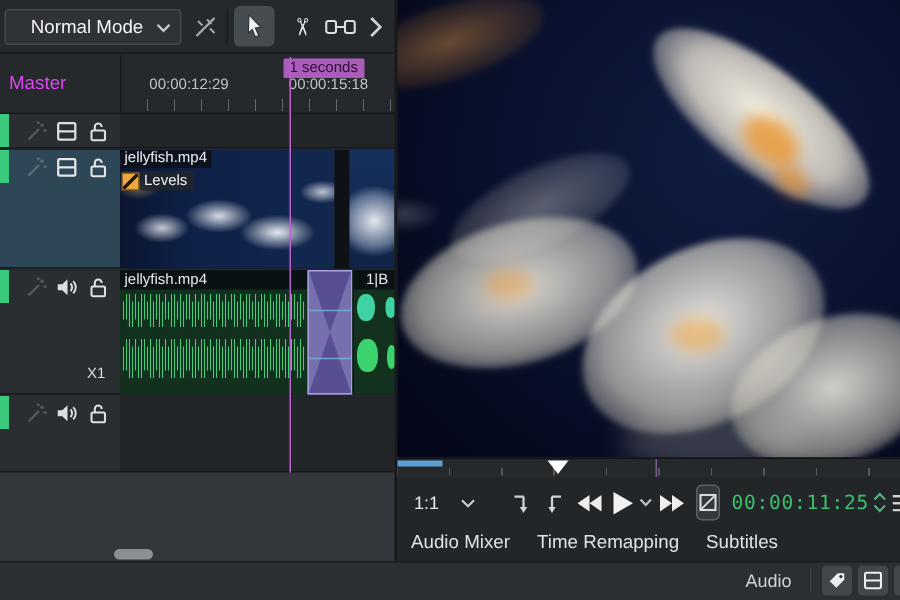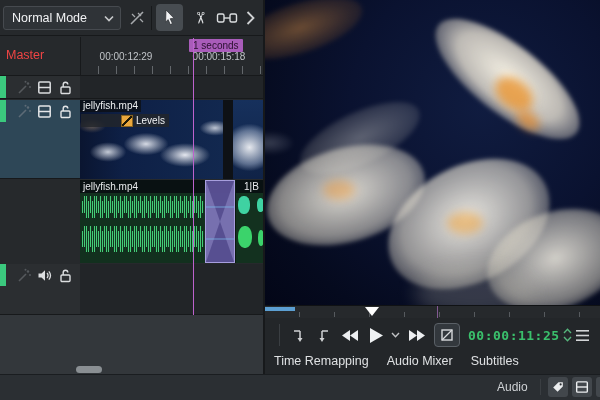--- a/index.html
+++ b/index.html
@@ -4,28 +4,28 @@
 <style>
   * { margin:0; padding:0; box-sizing:border-box; }
   body { font-family:"Liberation Sans", sans-serif; background:#1b1e20; }
   #app { position:relative; width:600px; height:400px; overflow:hidden; background:#26292c; color:#e8eaec; font-size:12px; }
   .abs { position:absolute; }
   svg { display:block; }
 
   
   .tl-toolbar { left:0; top:0; width:263px; height:36px; background:#26292c; border-bottom:1px solid #17191b; }
   .mode-select { left:3px; top:6px; width:118px; height:24px; background:#2f3337; border:1px solid #464a4f; border-radius:3px; display:flex; align-items:center; padding:0 6px 0 8px; color:#f2f3f5; font-size:12.5px; }
-  .mode-select span { flex:1; }
+  .mode-select span { flex:1;text-align:center; }
   .tool-btn { display:flex; align-items:center; justify-content:center; }
   .tool-btn.active { background:#474c51; border-radius:4px; }
   .tb-sep { left:151px; top:6px; width:1px; height:24px; background:#17191b; }
 
   
   .ruler-row { left:0; top:37px; width:263px; height:39px; background:#26292c; border-bottom:1px solid #17191b; }
-  .master-label { left:6px; top:48px; font-size:12.5px; color:#ef4444; }
+  .master-label { left:6px; top:48px; font-size:12.5px; color:#d946ef; }
   .ruler-body { left:80px; top:37px; width:183px; height:39px; border-left:1px solid #17191b; }
   .ruler-ticks { left:0; bottom:2px; width:183px; height:8px;
      background:repeating-linear-gradient(90deg, transparent 0 17px, #63676b 17px 18px); }
   .ruler-tc { top:14px; width:76px; font-size:10px; color:#c0c4c8; text-align:center; }
   .zone-badge { left:108px; top:2px; height:13px; padding:0 4px; background:#a95cba; color:#2a1030; font-size:10px; line-height:13px; border-radius:1px; white-space:nowrap; }
 
   
   .trk-head { left:0; width:80px; background:#2b2e31; border-bottom:1px solid #17191b; }
   .trk-head.selected { background:#2e4757; }
   .trk-body { left:80px; width:183px; border-bottom:1px solid #17191b; background:#222528; }
@@ -40,21 +40,21 @@
       radial-gradient(ellipse 32px 16px at 66px 44px, rgba(235,238,245,.9), transparent 70%),
       radial-gradient(ellipse 36px 17px at 105px 55px, rgba(240,242,248,.95), transparent 70%),
       radial-gradient(ellipse 22px 11px at 135px 28px, rgba(230,234,242,.8), transparent 70%),
       radial-gradient(ellipse 20px 10px at 12px 26px, rgba(180,150,110,.5), transparent 70%),
       linear-gradient(90deg, #0a1530 0%, #0e2046 30%, #12284f 100%); }
   .vclip-gap { left:143px; top:0; width:10px; height:79px; background:#0e1116; }
   .vclip2 { left:153px; top:0; width:30px; height:79px;
     background: radial-gradient(ellipse 30px 28px at 55% 60%, rgba(240,242,246,.95), rgba(170,185,210,.5) 60%, transparent 85%),
       linear-gradient(#16305c,#102347); }
   .clip-name { left:0; top:0; height:12px; padding:0 3px; background:rgba(12,16,22,.82); color:#eef0f2; font-size:10px; line-height:12px; white-space:nowrap; }
-  .fx-badge { left:1px; top:14px; height:13px; display:flex; align-items:center; background:rgba(34,38,44,.85); padding-right:4px; color:#f0f2f4; font-size:10px;padding-left:40px; }
+  .fx-badge { left:1px; top:14px; height:13px; display:flex; align-items:center; background:rgba(34,38,44,.85); padding-right:4px; color:#f0f2f4; font-size:10px; }
   .fx-ico { width:12px; height:12px; margin-right:3px; background:linear-gradient(135deg, #eaa83e 42%, #201a08 42% 58%, #eaa83e 58%); border:1px solid #8a6420; }
 
   .aclip1 { left:0; top:0; width:155px; height:83px; background:#12301e; }
   .aclip2 { left:155px; top:0; width:28px; height:83px; background:#13311f; border-left:1px solid #0a1a10; }
   .alabel { left:0; top:0; width:100%; height:13px; background:rgba(8,12,16,.85); color:#e8eaec; font-size:10px; line-height:13px; padding:0 3px; white-space:nowrap; overflow:hidden; }
   .wave { left:2px; width:122px; border-radius:2px;
     background-image:
       repeating-linear-gradient(90deg, #12301e 0 2px, transparent 2px 5px),
       repeating-linear-gradient(90deg, #12301e 0 3px, transparent 3px 7px),
       repeating-linear-gradient(90deg, rgba(72,214,124,.95) 0 1px, rgba(22,62,38,.35) 1px 2px);
@@ -79,21 +79,21 @@
   .mon-ruler { left:265px; top:305px; width:335px; height:13px; background:#26292c; border-top:1px solid #101214; }
   .mon-ticks { left:0; bottom:1px; width:335px; height:5px; background:repeating-linear-gradient(90deg, transparent 0 34px, #565a5e 34px 35px); }
   .mon-zone { left:0; top:1px; width:30px; height:4px; background:#5c9fd2; }
   .mon-playhead { left:100px; top:1px; width:0; height:0; border-left:7px solid transparent; border-right:7px solid transparent; border-top:9px solid #fff; }
   .mon-marker { left:172px; top:0; width:1px; height:13px; background:rgba(170,110,190,.7); }
 
   .transport { left:265px; top:318px; width:335px; height:34px; background:#232629; display:flex; align-items:center; }
   .t-sep { width:1px; height:22px; background:#3a3e42; }
   .tbtn { display:flex; align-items:center; justify-content:center; height:26px; }
   .zone-btn { border:1px solid #5a6066; background:#33383d; border-radius:4px; width:26px; height:24px; }
-  .timecode { font-family:"DejaVu Sans Mono", monospace; font-weight:bold; font-size:13px; color:#3ac06c; letter-spacing:.5px; margin-left:8px; }
+  .timecode { font-family:"DejaVu Sans Mono", monospace; font-weight:normal; font-size:13px; color:#3ac06c; letter-spacing:.5px; margin-left:8px; }
   .spinners { display:flex; flex-direction:column; gap:2px; margin:0 4px 0 3px; }
 
   .mon-tabs { left:265px; top:352px; width:335px; height:22px; background:#232629; display:flex; }
   .tab { padding:0 9px; line-height:19px; font-size:12.5px; color:#dfe1e3; border-bottom:3px solid transparent; white-space:nowrap; }
   .tab.active { background:#2f3438; color:#f4f5f6; border-bottom:3px solid #3f82b5; }
 
   
   .status-bar { left:0; top:374px; width:600px; height:26px; background:#2b2f33; border-top:1px solid #1a1d20; }
   .sb-label { top:380px; font-size:12px; color:#cfd2d5; }
   .sb-btn { top:377px; width:20px; height:20px; background:#42474c; border-radius:3px; display:flex; align-items:center; justify-content:center; }
@@ -192,20 +192,39 @@
       <div class="abs clip-name">jellyfish.mp4</div>
       <div class="abs fx-badge">
         <span class="fx-ico"></span>
         <span>Levels</span>
       </div>
     </div>
     <div class="abs vclip-gap"></div>
     <div class="abs vclip2"></div>
   </div>
 
+  <div class="abs trk-head" style="top:180px;height:83px;">
+    <div class="abs target-tab"></div>
+    <svg class="abs hicon" style="left:17px;" viewBox="0 0 15 15">
+        <line x1="2" y1="13" x2="9" y2="6" stroke="#55595d" stroke-width="1.6"></line>
+        <circle cx="11" cy="3.5" r="1.2" fill="#55595d"></circle>
+        <circle cx="13" cy="7" r="1" fill="#55595d"></circle>
+        <circle cx="8.5" cy="1.8" r="1" fill="#55595d"></circle>
+      </svg>
+    <svg class="abs hicon" style="left:37px;" viewBox="0 0 15 15">
+        <polygon points="1.5,5.5 4.5,5.5 8,2.2 8,12.8 4.5,9.5 1.5,9.5" fill="#dcdee0"></polygon>
+        <path d="M10 5 a3.5 3.5 0 0 1 0 5" fill="none" stroke="#dcdee0" stroke-width="1.3"></path>
+        <path d="M11.8 3.4 a5.8 5.8 0 0 1 0 8.2" fill="none" stroke="#dcdee0" stroke-width="1.3"></path>
+      </svg>
+    <svg class="abs hicon" style="left:58px;" viewBox="0 0 15 15">
+        <rect x="3" y="7" width="9" height="6.5" rx="1" fill="none" stroke="#dcdee0" stroke-width="1.4"></rect>
+        <path d="M5.2 7 V4.6 a2.3 2.3 0 0 1 4.6 0" fill="none" stroke="#dcdee0" stroke-width="1.4"></path>
+      </svg>
+    <span class="abs x1-label" style="left:58px;top:64px;">X1</span>
+  </div>
   <div class="abs trk-body" style="top:180px;height:83px;background:#1d2024;">
     <div class="abs aclip1">
       <div class="abs alabel">jellyfish.mp4</div>
       <div class="abs wave" style="top:16px;height:22px;"></div>
       <div class="abs wave" style="top:46px;height:26px;"></div>
     </div>
     <div class="abs xfade">
       <svg width="28" height="81" viewBox="0 0 28 81">
         <polygon points="0,0 28,0 14,40.5" fill="rgba(62,52,120,.55)"></polygon>
         <polygon points="0,81 28,81 14,40.5" fill="rgba(62,52,120,.55)"></polygon>
@@ -263,20 +282,26 @@
   </div>
 
   <div class="abs mon-ruler">
     <div class="abs mon-ticks"></div>
     <div class="abs mon-zone"></div>
     <div class="abs mon-playhead"></div>
     <div class="abs mon-marker"></div>
   </div>
 
   <div class="abs transport">
+    <div class="tbtn" style="margin-left:11px;">
+      <span style="font-size:12px;color:#e4e6e8;">1:1</span>
+      <svg width="10" height="7" viewBox="0 0 10 7" style="margin-left:14px;">
+          <polyline points="1,1.5 5,5.5 9,1.5" fill="none" stroke="#c8cacc" stroke-width="1.5"></polyline>
+        </svg>
+    </div>
     <div class="t-sep" style="margin-left:14px;"></div>
     <div class="tbtn" style="margin-left:9px;width:18px;">
       <svg width="15" height="15" viewBox="0 0 15 15">
           <line x1="3" y1="3" x2="9" y2="3" stroke="#d0d2d4" stroke-width="1.5"></line>
           <line x1="9" y1="3" x2="9" y2="11" stroke="#d0d2d4" stroke-width="1.5"></line>
           <polygon points="6.5,10 11.5,10 9,14" fill="#d0d2d4"></polygon>
         </svg>
     </div>
     <div class="tbtn" style="margin-left:7px;width:18px;">
       <svg width="15" height="15" viewBox="0 0 15 15">
@@ -325,22 +350,22 @@
     <div class="tbtn">
       <svg width="13" height="11" viewBox="0 0 13 11">
           <rect y="0" width="13" height="1.6" fill="#d2d4d6"></rect>
           <rect y="4.7" width="13" height="1.6" fill="#d2d4d6"></rect>
           <rect y="9.4" width="13" height="1.6" fill="#d2d4d6"></rect>
         </svg>
     </div>
   </div>
 
   <div class="abs mon-tabs">
+    <div class="tab">Audio Mixer</div>
     <div class="tab">Time Remapping</div>
-    <div class="tab">Audio Mixer</div>
     <div class="tab">Subtitles</div>
   </div>
 
   <div class="abs status-bar"></div>
   <span class="abs sb-label" style="left:497px;">Audio</span>
   <div class="abs sb-sep"></div>
   <div class="abs sb-btn" style="left:548px;">
     <svg width="14" height="14" viewBox="0 0 16 16">
         <path d="M2.5 8.5 L8.5 2.5 H13.5 V7.5 L7.5 13.5 Z" fill="#eceef0"></path>
         <circle cx="11" cy="5" r="1.2" fill="#2b2f33"></circle>

